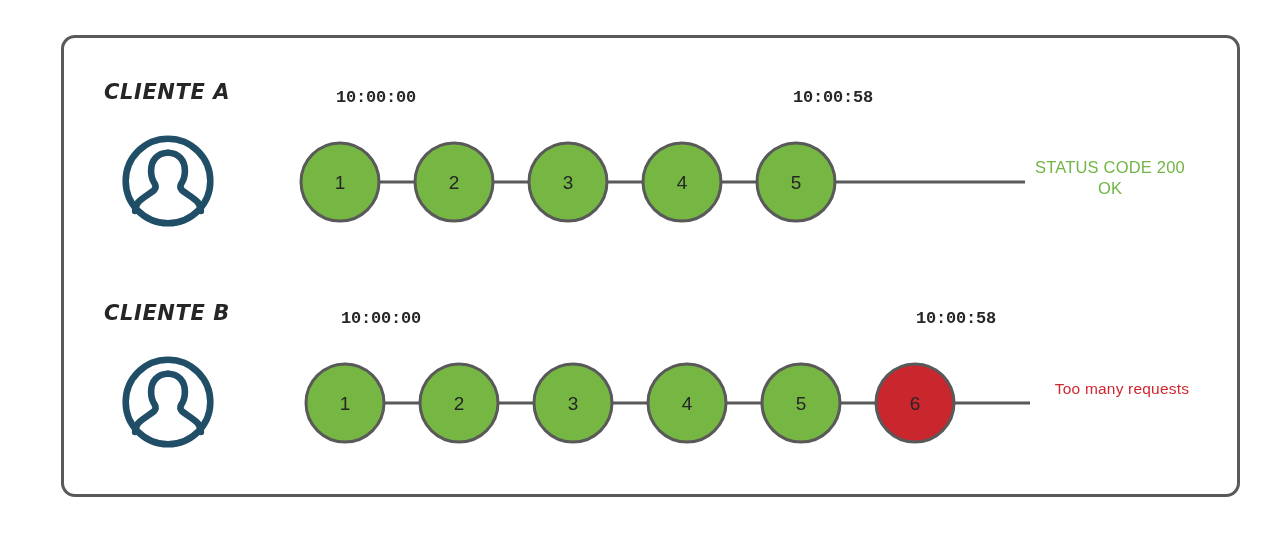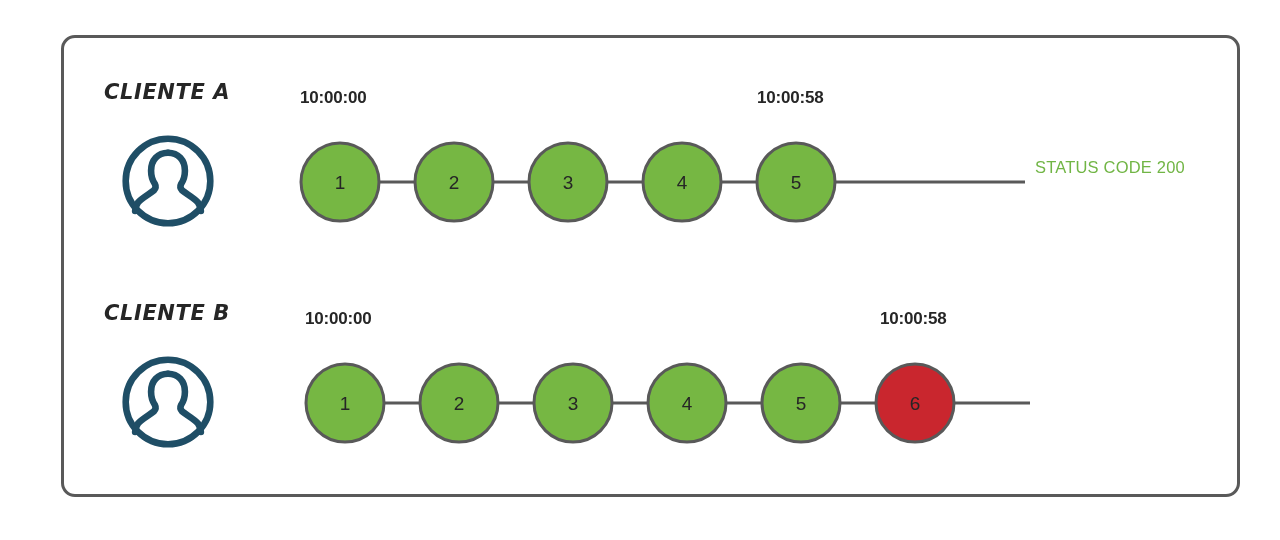--- a/index.html
+++ b/index.html
@@ -64,26 +64,27 @@
     position: absolute;
     left: 121px;
     top: 134px;
     width: 94px;
     height: 94px;
   }
 
   
   .timestamp {
     position: absolute;
-    font-family: Liberation Sans, sans-serif;
+    font-family: Liberation Mono, monospace;
     font-size: 17px;
     font-weight: bold;
     color: #262626;
     white-space: nowrap;
     letter-spacing: -0.2px;
+    margin-left: 36px;
   }
 
   
   .chain {
     position: absolute;
     left: 290px;
   }
 
   .node-text {
     font-family: "Liberation Sans", sans-serif;
@@ -169,20 +170,21 @@
         <text class="node-text" x="392" y="59" text-anchor="middle">4</text>
       </g>
       <g>
         <circle cx="506" cy="52" r="39" fill="#76B743" stroke="#595959" stroke-width="3"></circle>
         <text class="node-text" x="506" y="59" text-anchor="middle">5</text>
       </g>
     </svg>
 
     <div class="status status-ok" style="left:1026px; top:157px; width:168px;">
       <span class="line1">STATUS CODE 200</span>
+      <span class="line2">OK</span>
     </div>
   </div>
 
   <div class="row row-b">
 
     <div class="client-label">CLIENTE B</div>
 
     <div class="avatar">
       <svg width="94" height="94" viewBox="0 0 100 100" aria-hidden="true">
         <circle cx="50" cy="50" r="45" fill="none" stroke="#1F4E66" stroke-width="7"></circle>
@@ -236,16 +238,17 @@
         <circle cx="506" cy="52" r="39" fill="#76B743" stroke="#595959" stroke-width="3"></circle>
         <text class="node-text" x="506" y="59" text-anchor="middle">5</text>
       </g>
       <g>
         <circle cx="620" cy="52" r="39" fill="#C9262E" stroke="#595959" stroke-width="3"></circle>
         <text class="node-text" x="620" y="59" text-anchor="middle">6</text>
       </g>
     </svg>
 
     <div class="status status-err" style="left:1022px; top:157px; width:200px;">
+      <span class="line2">Too many requests</span>
     </div>
   </div>
 
 </div>
 
 </body></html>

